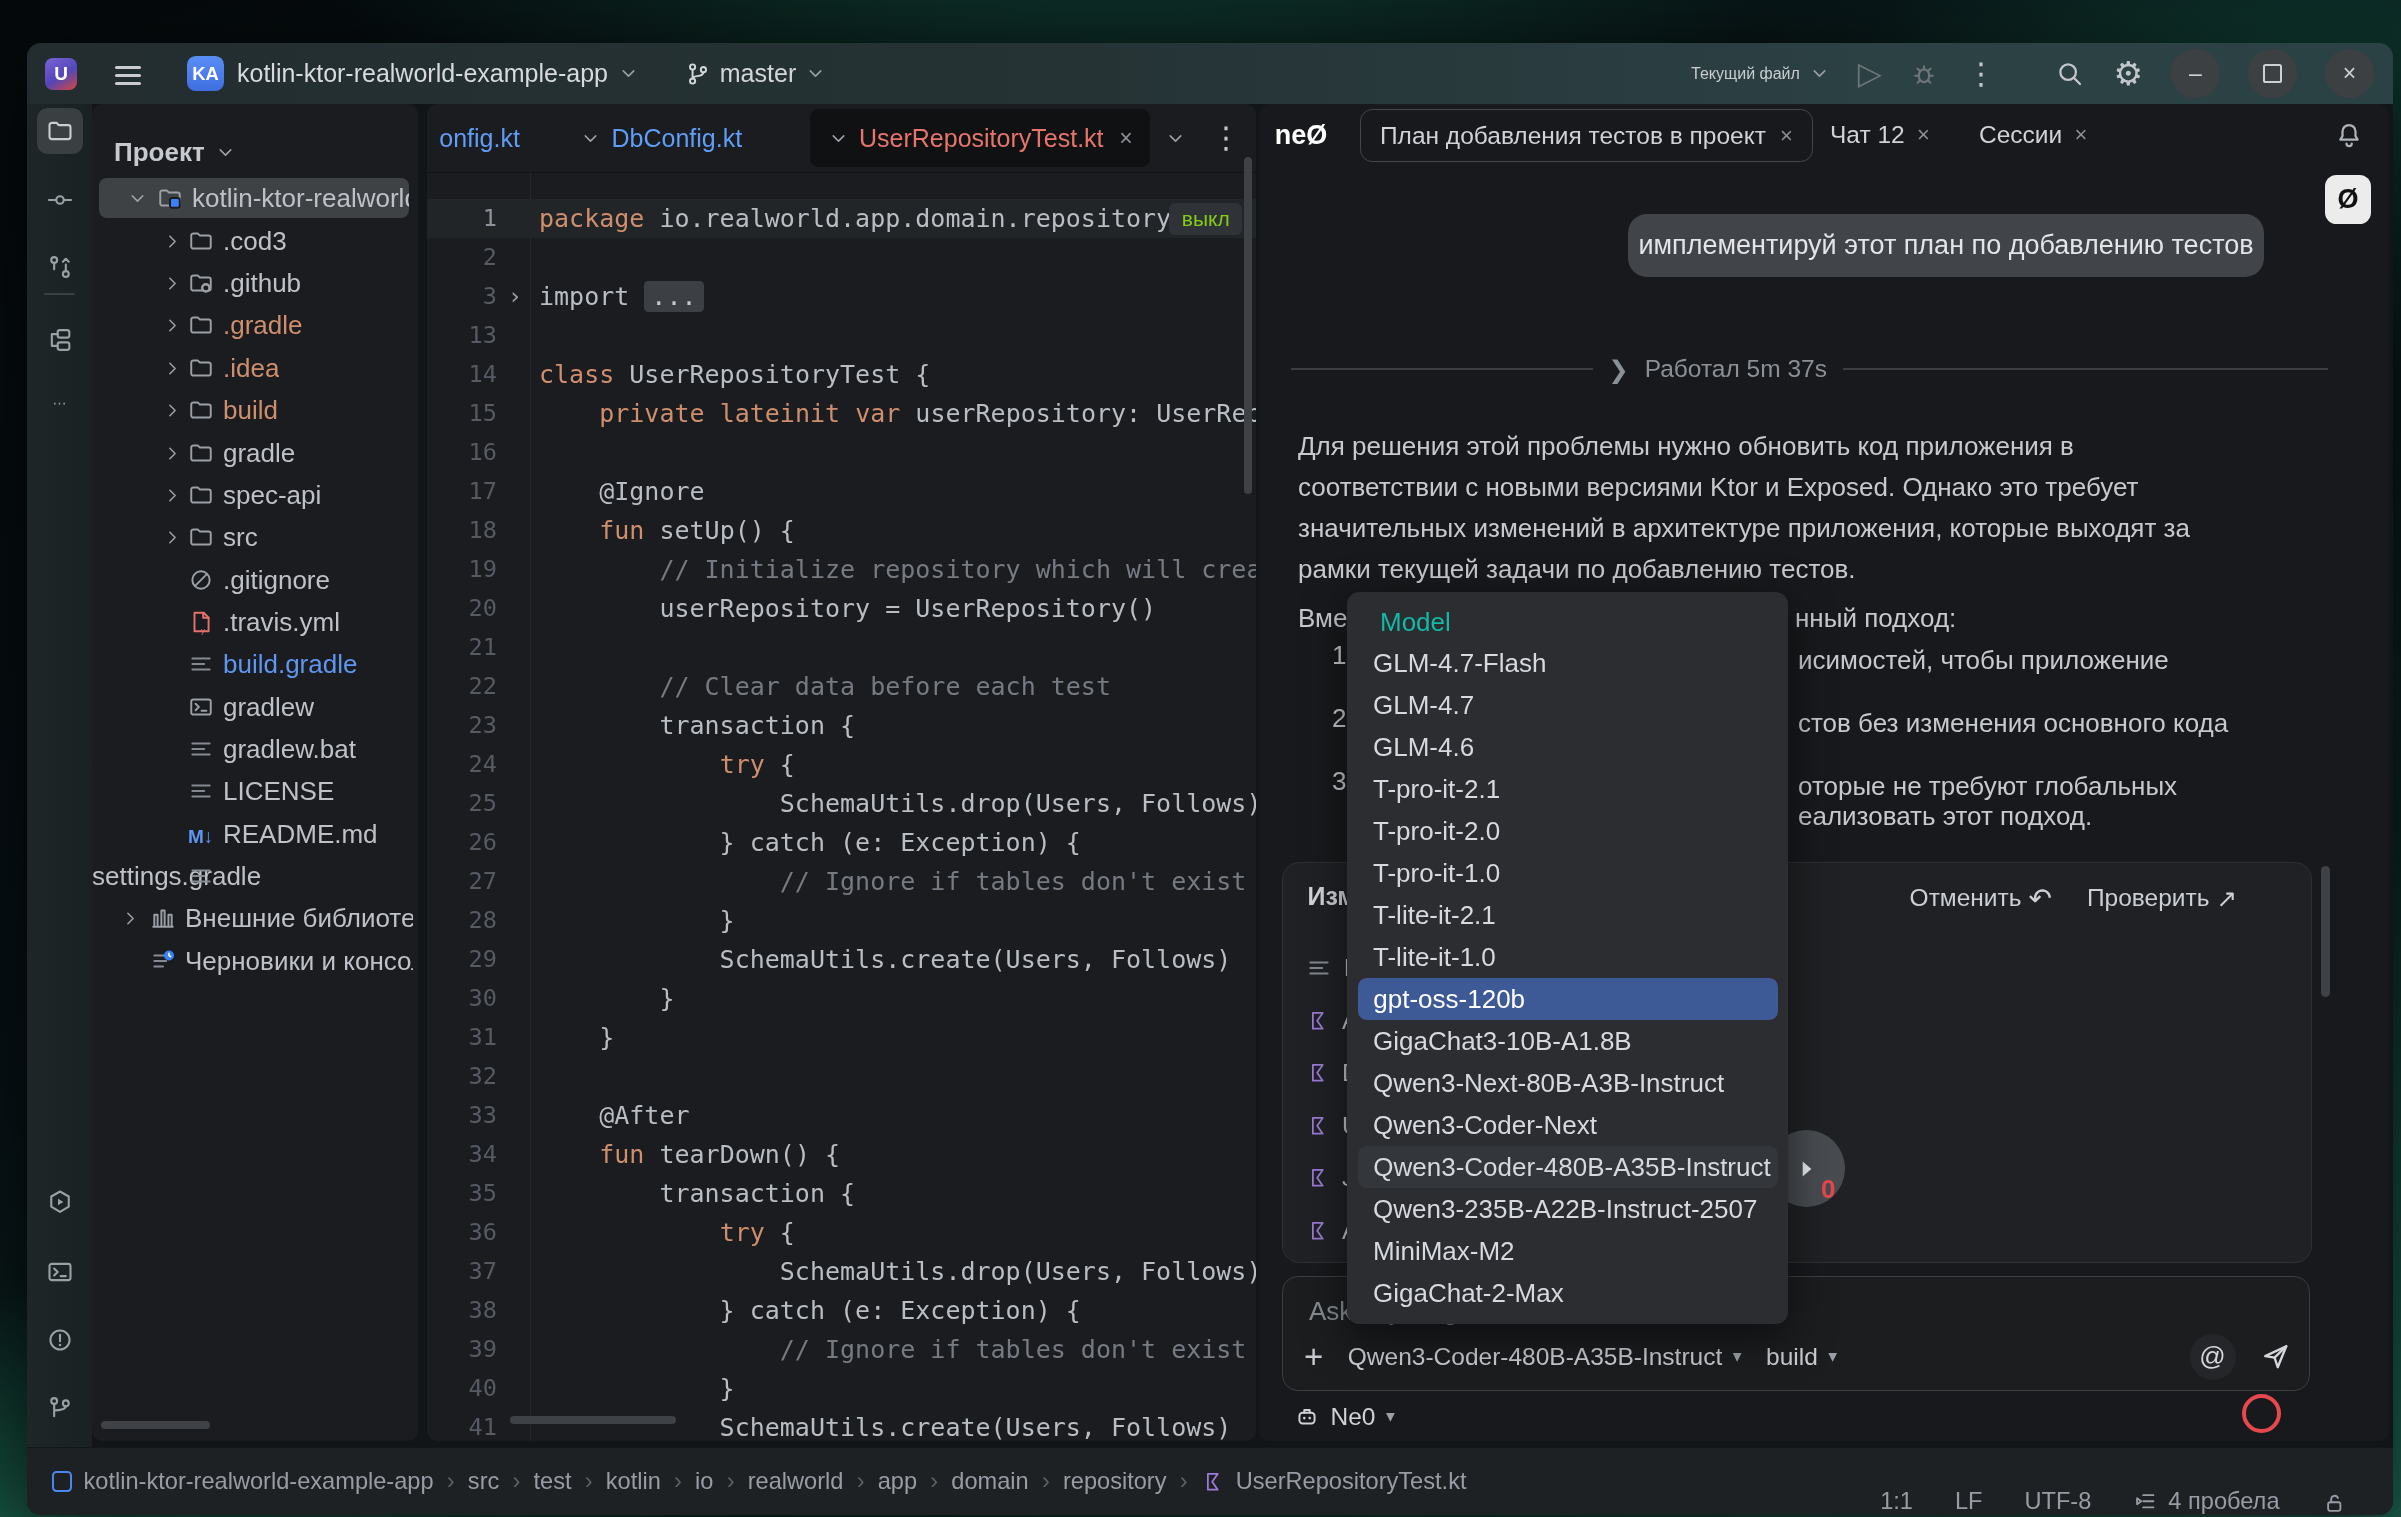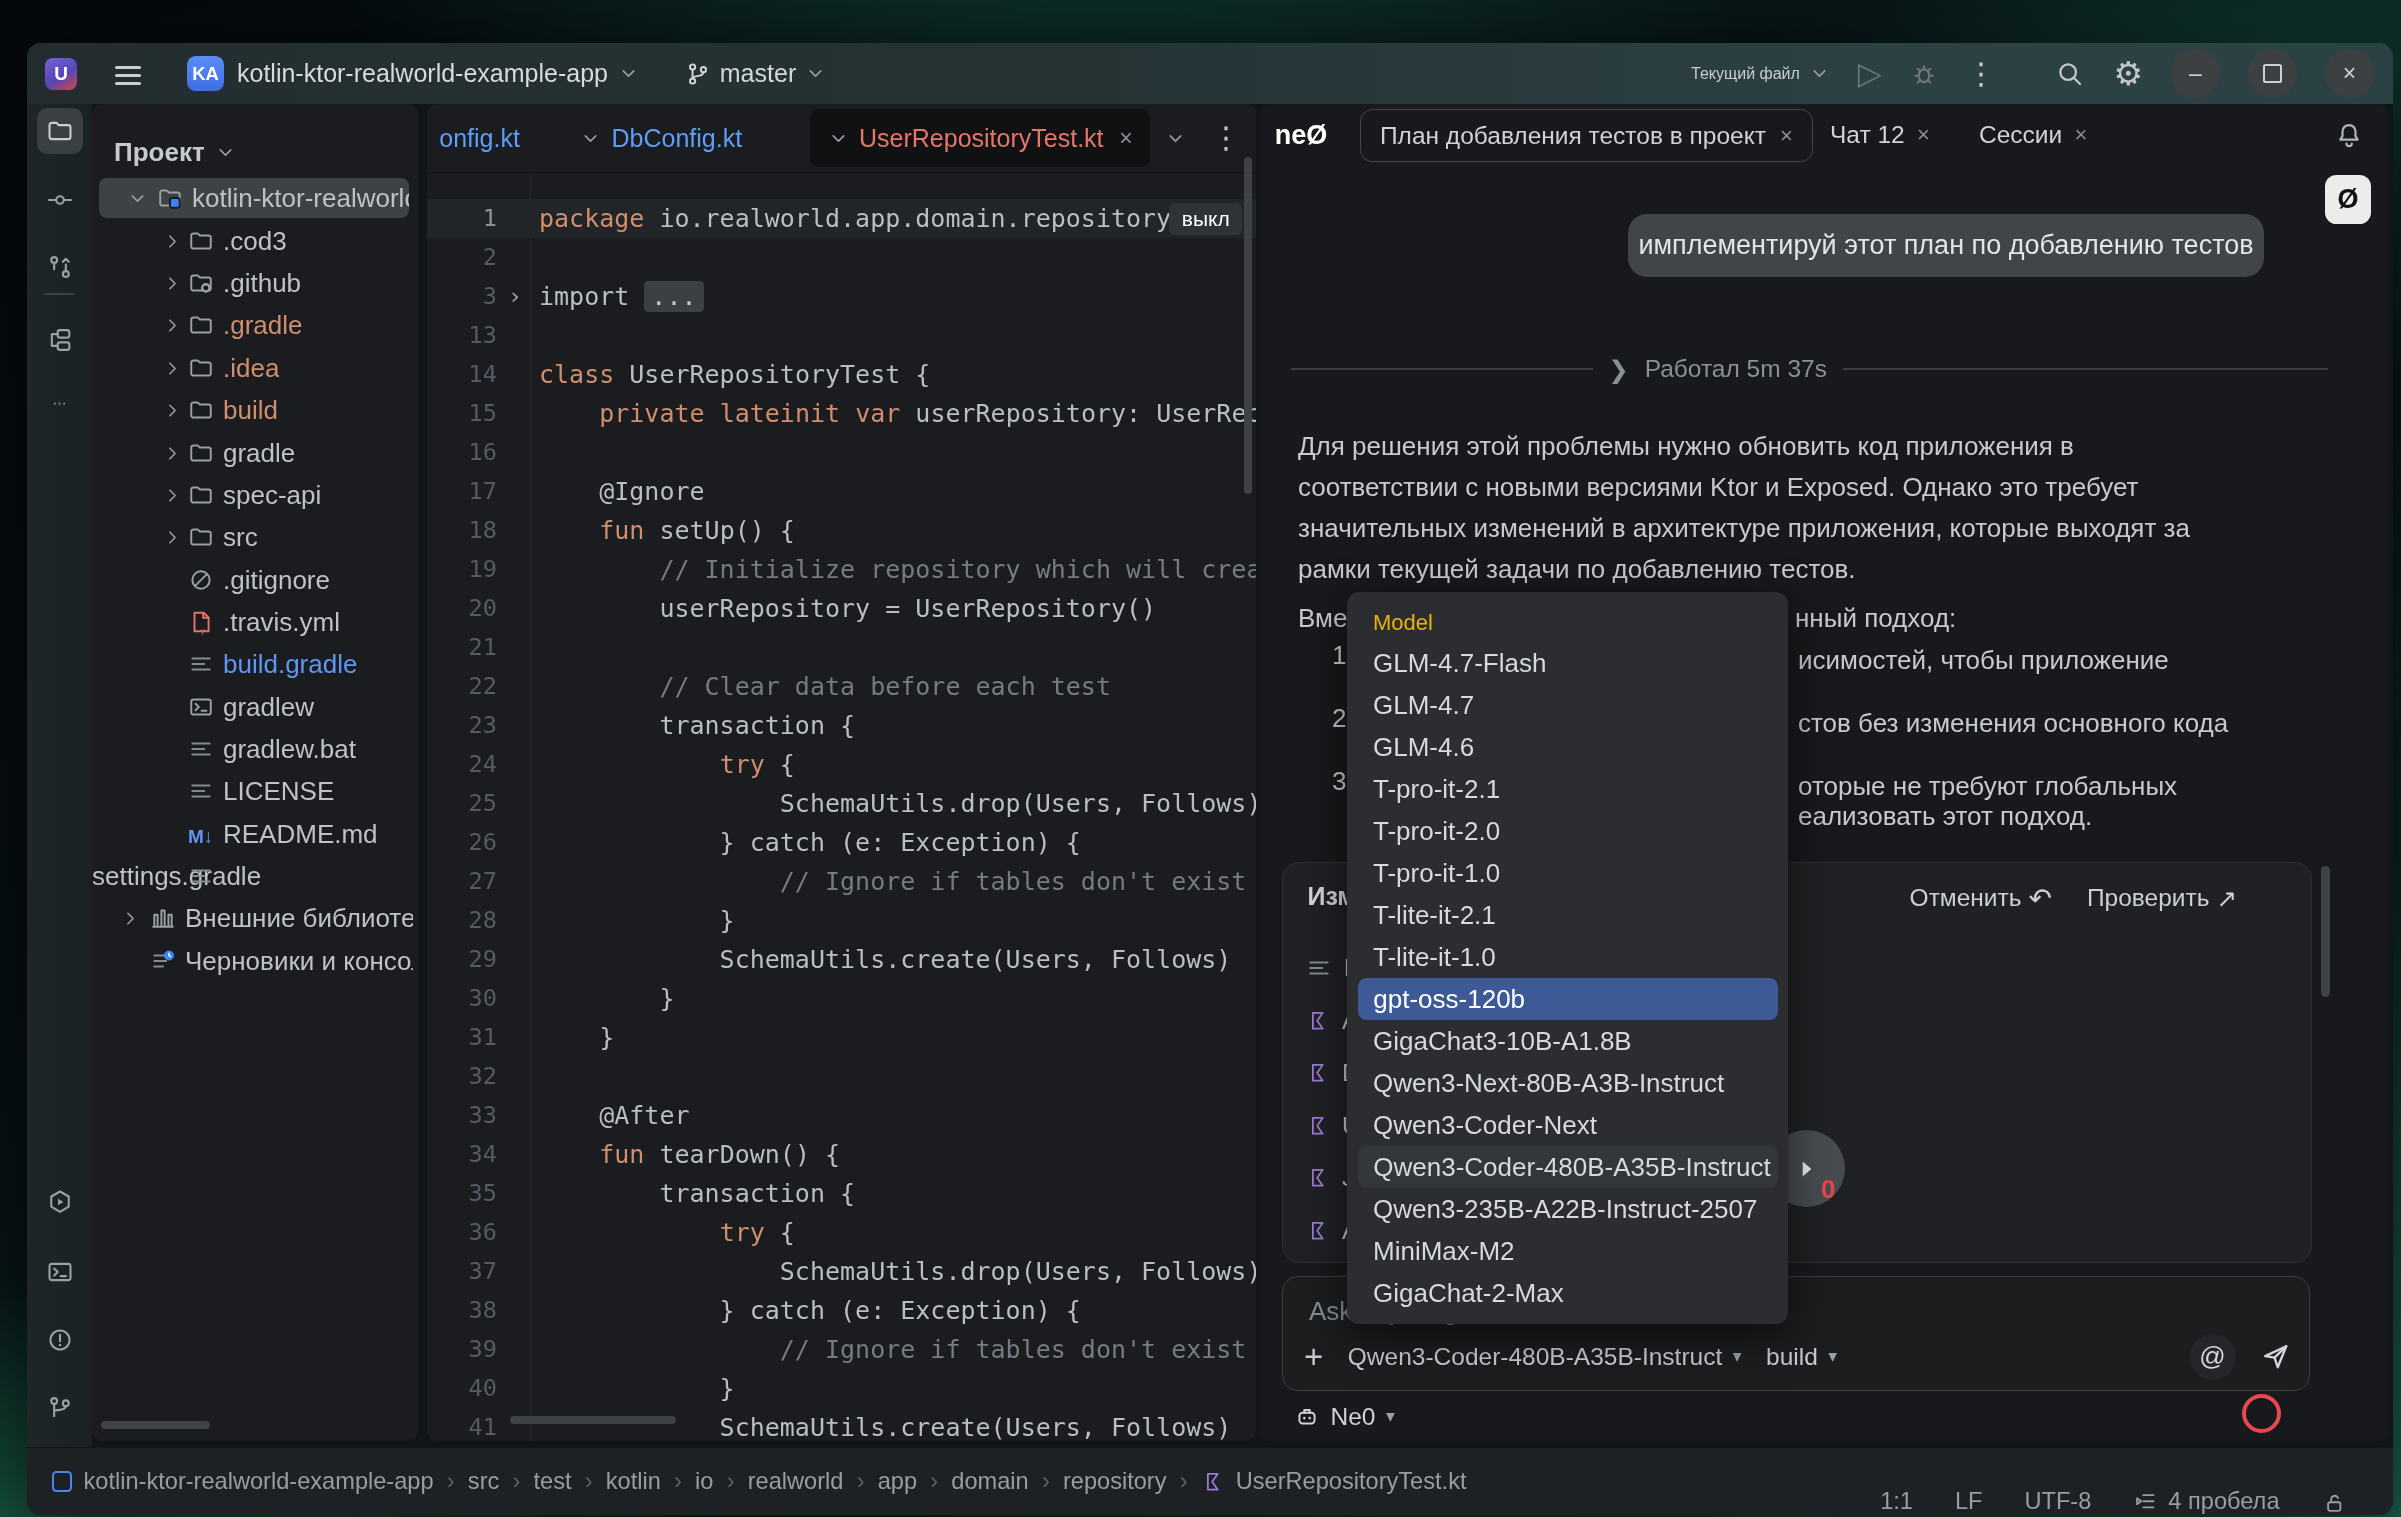--- a/index.html
+++ b/index.html
@@ -68,21 +68,21 @@
   .crow{position:relative;height:39px;line-height:39px;white-space:pre;
     font-family:"DejaVu Sans Mono",monospace;font-size:25px;color:#b9bdc4}
   .crow.cur{background:#222527}
   .crow .num{position:absolute;left:0;width:70px;text-align:right;color:#565b63;font-size:23.6px}
   .crow.cur .num{color:#8d939b}
   .crow .fold-ar{position:absolute;left:81px;color:#9aa0a6;font-size:23px}
   .crow .cd{position:absolute;left:112px;top:0}
   .tk-kw{color:#cf8e6d}.tk-c{color:#767b83}
   .tk-fold{background:#3c4044;border-radius:4.4px;padding:0.9px 7px;color:#c5c9cf}
   .chip{position:absolute;right:14px;top:3.5px;height:32px;line-height:32px;padding:0 12.3px;border-radius:6.1px;
-    background:#2f3237;color:#ffffff;font-size:21px;font-family:"Liberation Sans",sans-serif}
+    background:#2f3237;color:#84cc16;font-size:21px;font-family:"Liberation Sans",sans-serif}
   .vscroll{position:absolute;right:4.4px;top:53px;width:7.9px;height:337px;border-radius:4.4px;background:#3e4145}
   .hscroll{position:absolute;left:83px;bottom:17.5px;width:166px;height:7.9px;border-radius:4.4px;background:#3e4145}
   
   #chat{left:1232px;width:1130px;background:#18191c}
   .chead{position:absolute;left:0;right:0;top:0;height:65px}
   .brand{position:absolute;left:15.8px;top:15.8px;color:#fff;font-weight:bold;font-size:27px}
   .ctab1{position:absolute;left:101px;top:5.3px;height:51px;border:1.8px solid #43474b;border-radius:12.3px;
     display:flex;align-items:center;gap:14px;padding:0 19px;color:#cfd2d7;font-size:24.5px}
   .ctab{position:absolute;top:5.3px;height:51px;display:flex;align-items:center;gap:12.3px;color:#cfd2d7;font-size:24.5px}
   .cx{color:#8a8f96;font-size:22px}
@@ -100,21 +100,21 @@
   .lnum{position:absolute;color:#c6c9ce;font-size:26px}
   
   .card{position:absolute;left:23px;top:758px;width:1028px;height:399px;border-radius:17.5px;
     background:#1f2124;border:1.3px solid #2e3134}
   .cardtitle{position:absolute;left:24.5px;top:19px;color:#d2d5da;font-size:25px;font-weight:bold;white-space:nowrap}
   .cardbtn{position:absolute;top:15.8px;height:39px;display:flex;align-items:center;gap:7px;color:#ccd0d6;font-size:24.5px}
   .cfile{position:absolute;left:23px;height:42px;display:flex;align-items:center;gap:12.3px;color:#c3c7cd;font-size:24.5px}
   
   .dropdown{position:absolute;left:88px;top:488px;width:441px;height:732px;border-radius:12.3px;background:#2b2d31;
     box-shadow:0 12.3px 44px rgba(0,0,0,.55);z-index:40;padding-top:10.5px;box-sizing:border-box}
-  .ddhead{height:39px;line-height:39px;padding-left:26px;color:#eab308;font-size:22px}
+  .ddhead{height:39px;line-height:39px;padding-left:33px;color:#14b8a6;font-size:26px}
   .dditem{height:42px;line-height:42px;padding-left:26px;color:#d6d9df;font-size:26px;white-space:nowrap}
   .dditem.sel{background:#3d5a97;color:#fff;margin:0 10.5px;padding-left:15.8px;border-radius:8.8px}
   .dditem.hov{background:#33363a;margin:0 10.5px;padding-left:15.8px;border-radius:8.8px}
   .scrollcirc{position:absolute;left:509px;top:1026px;width:77px;height:77px;border-radius:50%;
     background:rgba(76,80,85,.92);z-index:30;display:flex;align-items:center;justify-content:center}
   .scrollcirc .zero{position:absolute;left:53px;top:44px;color:#e5484d;font-size:26px;font-weight:bold}
   .cscroll{position:absolute;left:1062px;top:762px;width:8.8px;height:131px;border-radius:4.4px;background:#3e4145}
   
   .inputbox{position:absolute;left:23px;top:1172px;width:1028px;height:115px;border-radius:15.8px;
     border:1.8px solid #3b3e42;background:#1b1d1f;box-sizing:border-box}

